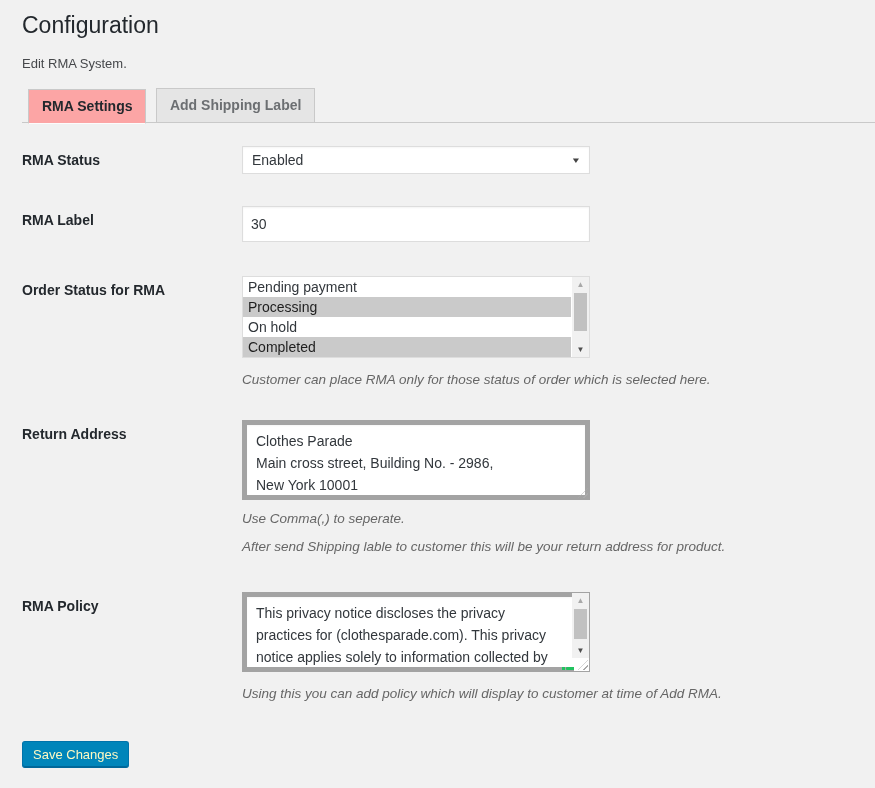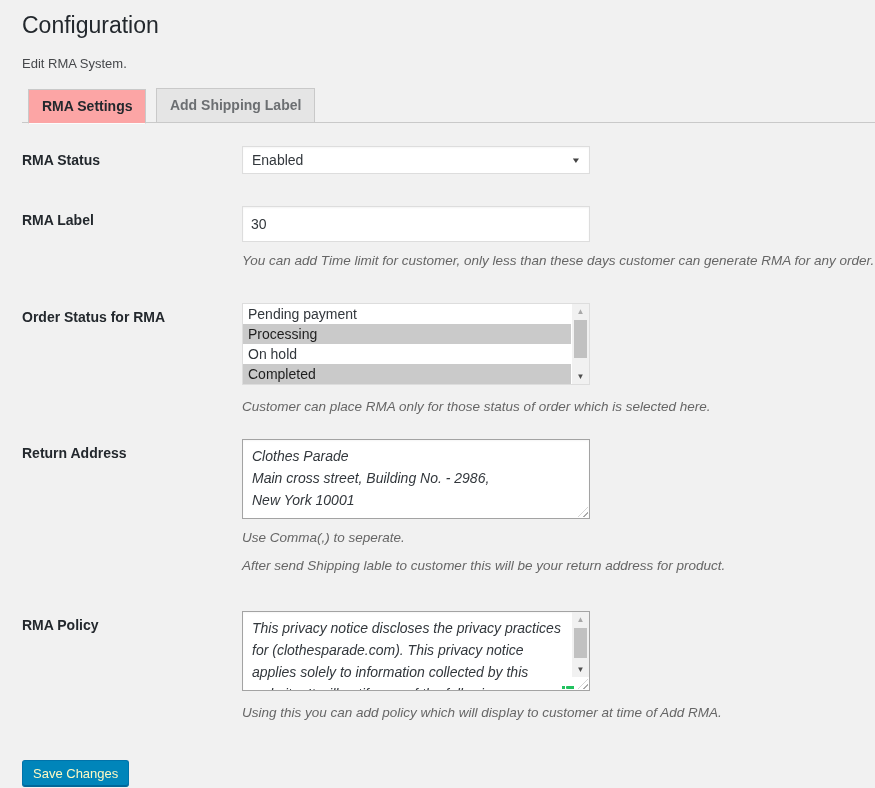--- a/index.html
+++ b/index.html
@@ -69,21 +69,21 @@
     font-size: 14px;
     font-weight: 600;
     color: #23282d;
     padding-top: 6px;
   }
   .form-field { flex: 1; min-width: 0; }
 
   .row-status { margin-top: 23px; }
   .row-time { margin-top: 32px; }
   .row-orderstatus { margin-top: 34px; }
-  .row-address { margin-top: 24px; }
+  .row-address { margin-top: 32px; }
   .row-policy { margin-top: 37px; }
 
   .control-w { width: 348px; }
 
   .select-box {
     display: flex;
     align-items: center;
     justify-content: space-between;
     height: 28px;
     background: #fff;
@@ -163,30 +163,29 @@
     background: #c1c1c1;
     cursor: pointer;
   }
   .listbox .scroll-thumb { top: 16px; height: 38px; }
 
   
   .textarea-wrap { position: relative; width: 348px; height: 80px; }
   .textarea-wrap textarea {
     width: 100%; height: 100%;
     background: #fff;
-    border: 1px solid #a3a3a3;
+    border: 5px solid #a3a3a3;
     box-shadow: inset 0 1px 2px rgba(0,0,0,.04);
     padding: 5px 9px;
     font-size: 14px;
     line-height: 22px;
     color: #32373c;
     font-family: inherit;
     resize: none;
     overflow: hidden;
-    font-style: italic;
   }
   .policy-wrap textarea { padding-right: 26px; }
   .policy-wrap .fake-scrollbar { top: 1px; right: 1px; bottom: 14px; }
   .policy-wrap .scroll-thumb { top: 16px; height: 30px; }
 
   .resize-grip {
     position: absolute;
     right: 2px; bottom: 2px;
     width: 10px; height: 10px;
     background: repeating-linear-gradient(-45deg, transparent 0 2.5px, #ababab 2.5px 4px);
@@ -255,21 +254,20 @@
         <span class="select-arrow">▼</span>
       </div>
     </div>
   </div>
 
   
   <div class="form-row row-time">
     <div class="form-label">RMA Label</div>
     <div class="form-field">
       <input type="text" class="text-input" value="30" style="">
-      <div class="help help-time">You can add Time limit for customer, only less than these days customer can generate RMA for any order.</div>
     </div>
   </div>
 
   
   <div class="form-row row-orderstatus">
     <div class="form-label">Order Status for RMA</div>
     <div class="form-field">
       <div class="listbox">
         <div class="listbox-items">
             <div class="listbox-option">Pending payment</div>

